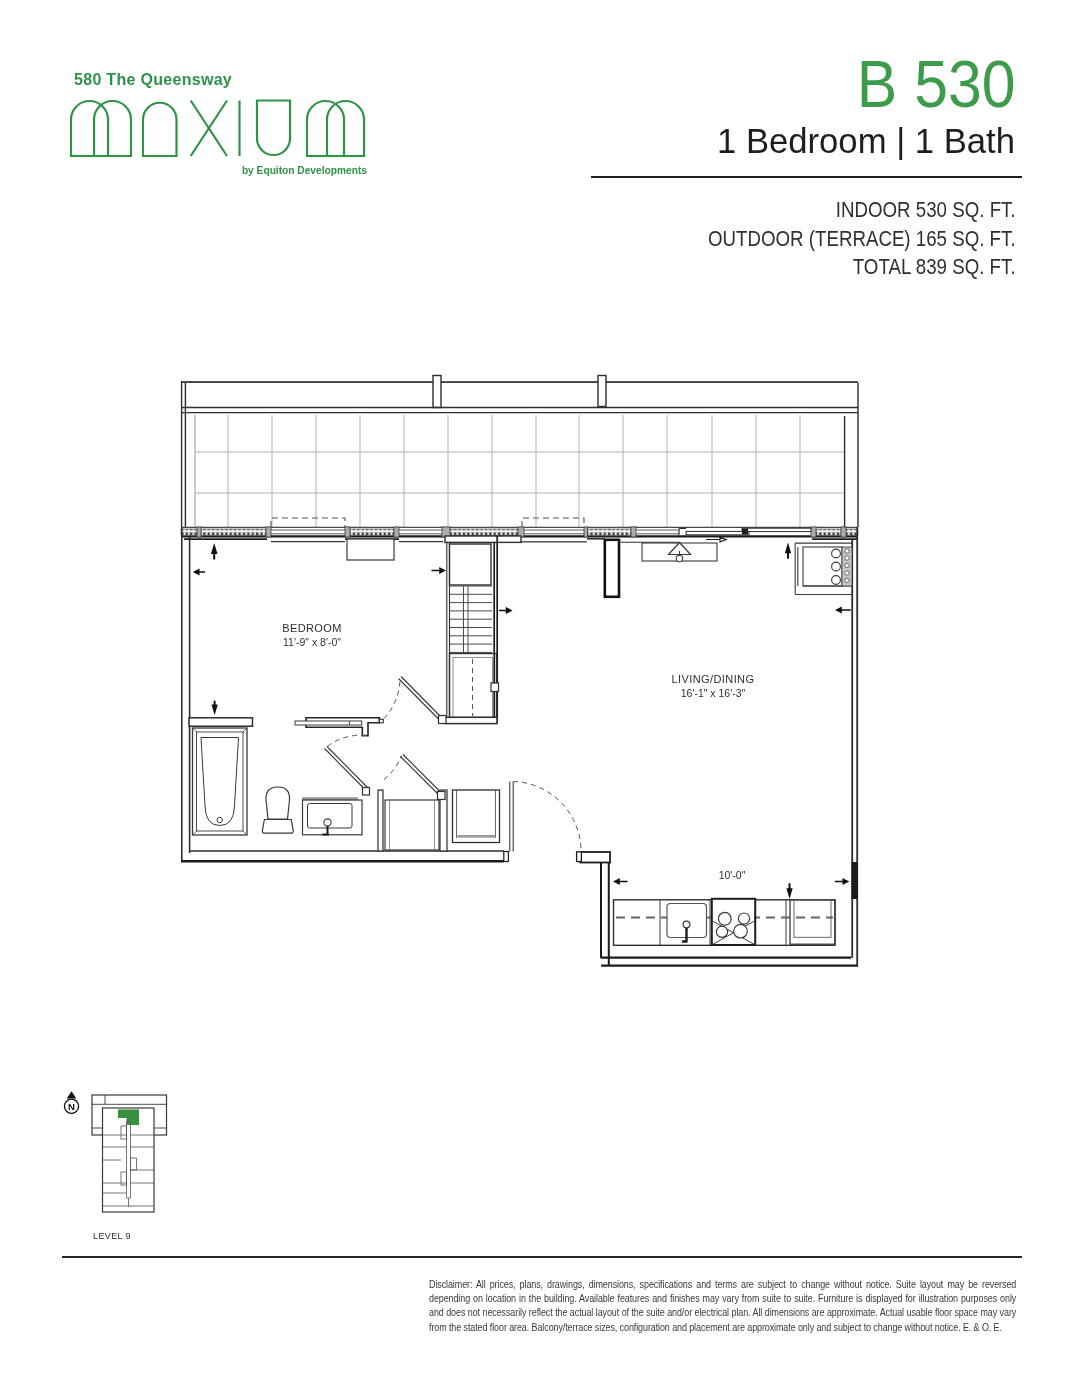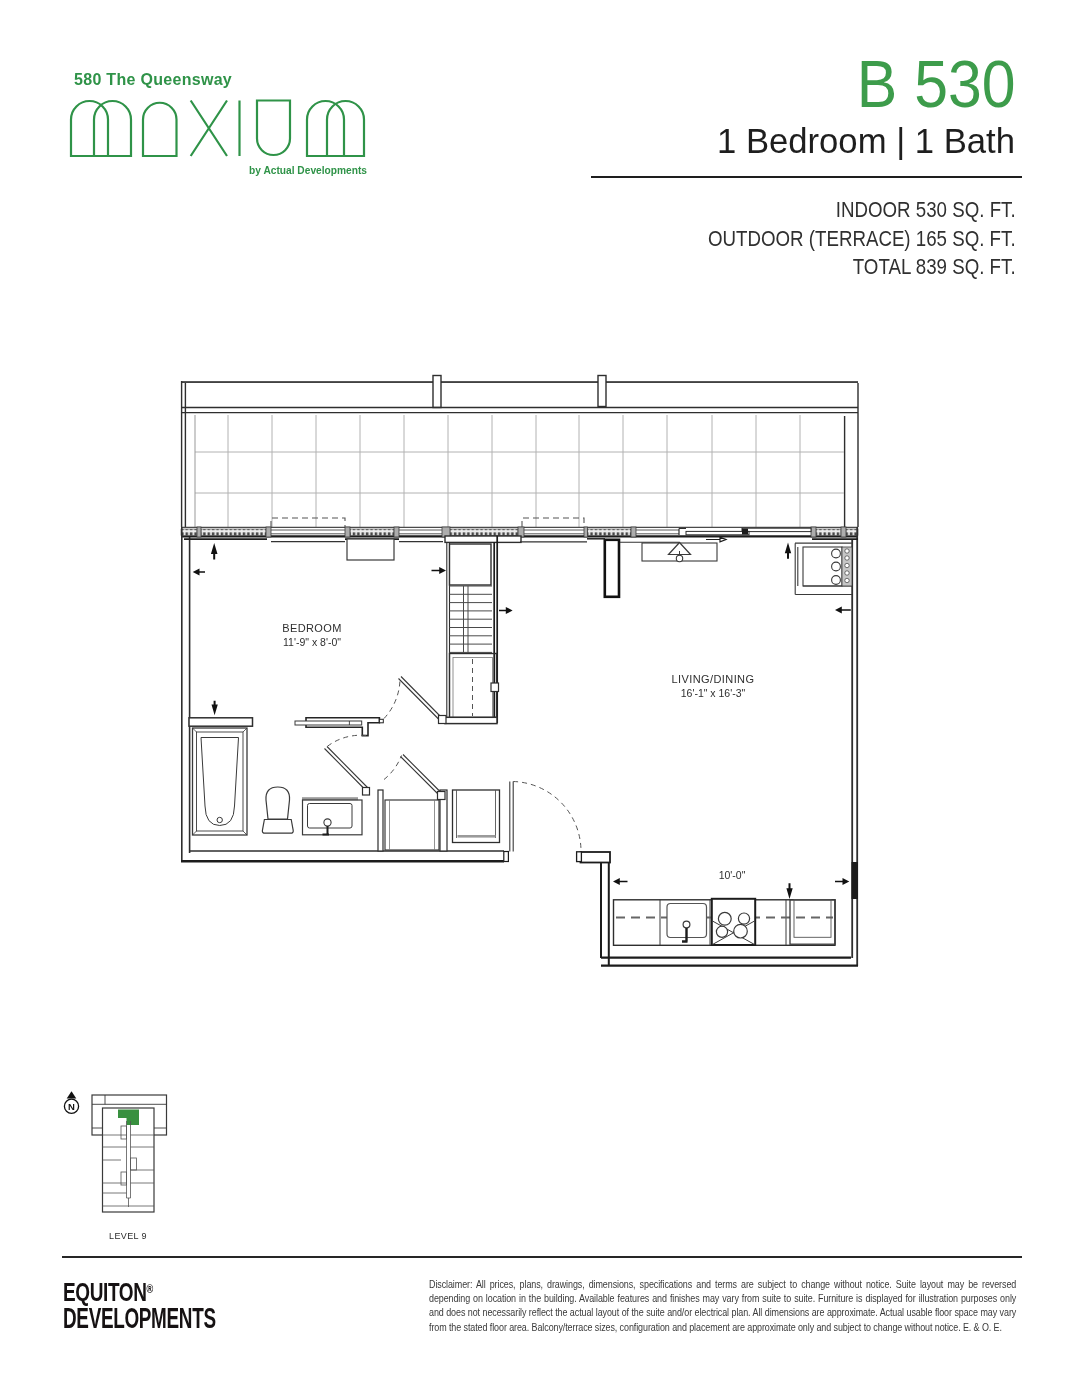--- a/index.html
+++ b/index.html
@@ -20,21 +20,21 @@
       <path d="M94,156 L94,119.5 A18.5,18.5 0 0 1 131,119.5 L131,156 Z"></path>
       <path d="M143,156 L143,119.5 A16.75,16.75 0 0 1 176.5,119.5 L176.5,156 Z"></path>
       <path d="M190.7,100.5 L227,156 M227,100.5 L190.7,156"></path>
       <path d="M239.5,100.5 L239.5,156"></path>
       <path d="M257,100.5 L257,138.5 A16.5,16.5 0 0 0 290,138.5 L290,100.5 Z"></path>
       <path d="M307,156 L307,119.5 A18.5,18.5 0 0 1 344,119.5 L344,156 Z"></path>
       <path d="M327,156 L327,119.5 A18.5,18.5 0 0 1 364,119.5 L364,156 Z"></path>
     </g>
   </svg>
 
-  <div class="abs green" style="left:239px;top:164.5px;width:128px;text-align:right;font-size:10.2px;font-weight:700;letter-spacing:0px;white-space:nowrap;">by Actual Developments</div>
+  <div class="abs green" style="left:239px;top:164.5px;width:128px;text-align:right;font-size:10.2px;font-weight:700;letter-spacing:0px;white-space:nowrap;">by Equiton Developments</div>
 
   <div class="abs" style="color:#3d9c4b;right:65px;top:46px;font-size:66px;font-weight:400;letter-spacing:0px;transform:scaleX(0.92);transform-origin:right top;">B 530</div>
 
   <div class="abs" style="right:65px;top:121px;font-size:35px;color:#1e1e1e;transform:scaleX(0.99);transform-origin:right top;">1 Bedroom&nbsp;|&nbsp;1 Bath</div>
 
   <div class="abs" style="left:591px;top:176px;width:431px;height:2px;background:#1e1e1e;"></div>
 
   <div class="abs" style="right:64px;top:196px;font-size:21.5px;line-height:28.7px;color:#303030;text-align:right;letter-spacing:0px;transform:scaleX(0.87);transform-origin:right top;">
     INDOOR 530 SQ. FT.<br>
     OUTDOOR (TERRACE) 165 SQ. FT.<br>
@@ -345,24 +345,20 @@
       <path d="M126.5,1198 H130.5 M128.5,1198 V1207" stroke-width="0.8" stroke="#555"></path>
 
       <path d="M102.5,1135 H126.5 M130.5,1135 H154 M102.5,1147 H126.5 M130.5,1147 H154 M102.5,1160 H121 M130.5,1170 H154 M102.5,1183 H126.5 M130.5,1183 H154 M102.5,1193 H126.5 M102.5,1206 H154" stroke-width="0.8" stroke="#555"></path>
 
       <rect x="121" y="1126" width="5.5" height="13" stroke-width="0.8" stroke="#555"></rect>
       <rect x="121" y="1172" width="5.5" height="13" stroke-width="0.8" stroke="#555"></rect>
       <rect x="130.5" y="1158" width="6" height="12" stroke-width="0.8" stroke="#555"></rect>
     </g>
   </svg>
 
-  <div class="abs" style="left:93px;top:1231px;width:70px;text-align:center;font-size:9px;letter-spacing:0.4px;color:#2c2c2c;">LEVEL 9</div>
+  <div class="abs" style="left:93px;top:1231px;width:70px;font-size:9px;letter-spacing:0.4px;color:#2c2c2c;">LEVEL 9</div>
 
   <div class="abs" style="left:62px;top:1256px;width:960px;height:1.7px;background:#262626;"></div>
 
-  <div class="abs" style="left:63px;top:1277px;width:260px;height:60px;">
-    <div style="position:absolute;left:0;top:0;font-size:25px;font-weight:700;color:#161213;letter-spacing:-0.5px;transform:scaleX(0.76);transform-origin:left top;white-space:nowrap;line-height:25px;">EQUITON<span style="font-size:12px;vertical-align:8px;">®</span></div>
-    <div style="position:absolute;left:0;top:26px;font-size:30px;font-weight:700;color:#161213;letter-spacing:-0.5px;transform:scaleX(0.63);transform-origin:left top;white-space:nowrap;line-height:30px;">DEVELOPMENTS</div>
-  </div>
 
   <div class="abs" style="left:429px;top:1277.5px;width:668px;font-size:10.2px;line-height:14.35px;color:#3a3a3a;text-align:justify;letter-spacing:-0.1px;transform:scaleX(0.879);transform-origin:left top;">Disclaimer: All prices, plans, drawings, dimensions, specifications and terms are subject to change without notice. Suite layout may be reversed depending on location in the building. Available features and finishes may vary from suite to suite. Furniture is displayed for illustration purposes only and does not necessarily reflect the actual layout of the suite and/or electrical plan. All dimensions are approximate. Actual usable floor space may vary from the stated floor area. Balcony/terrace sizes, configuration and placement are approximate only and subject to change without notice. E. &amp; O. E.</div>
 
 </div>
 
 </body></html>

